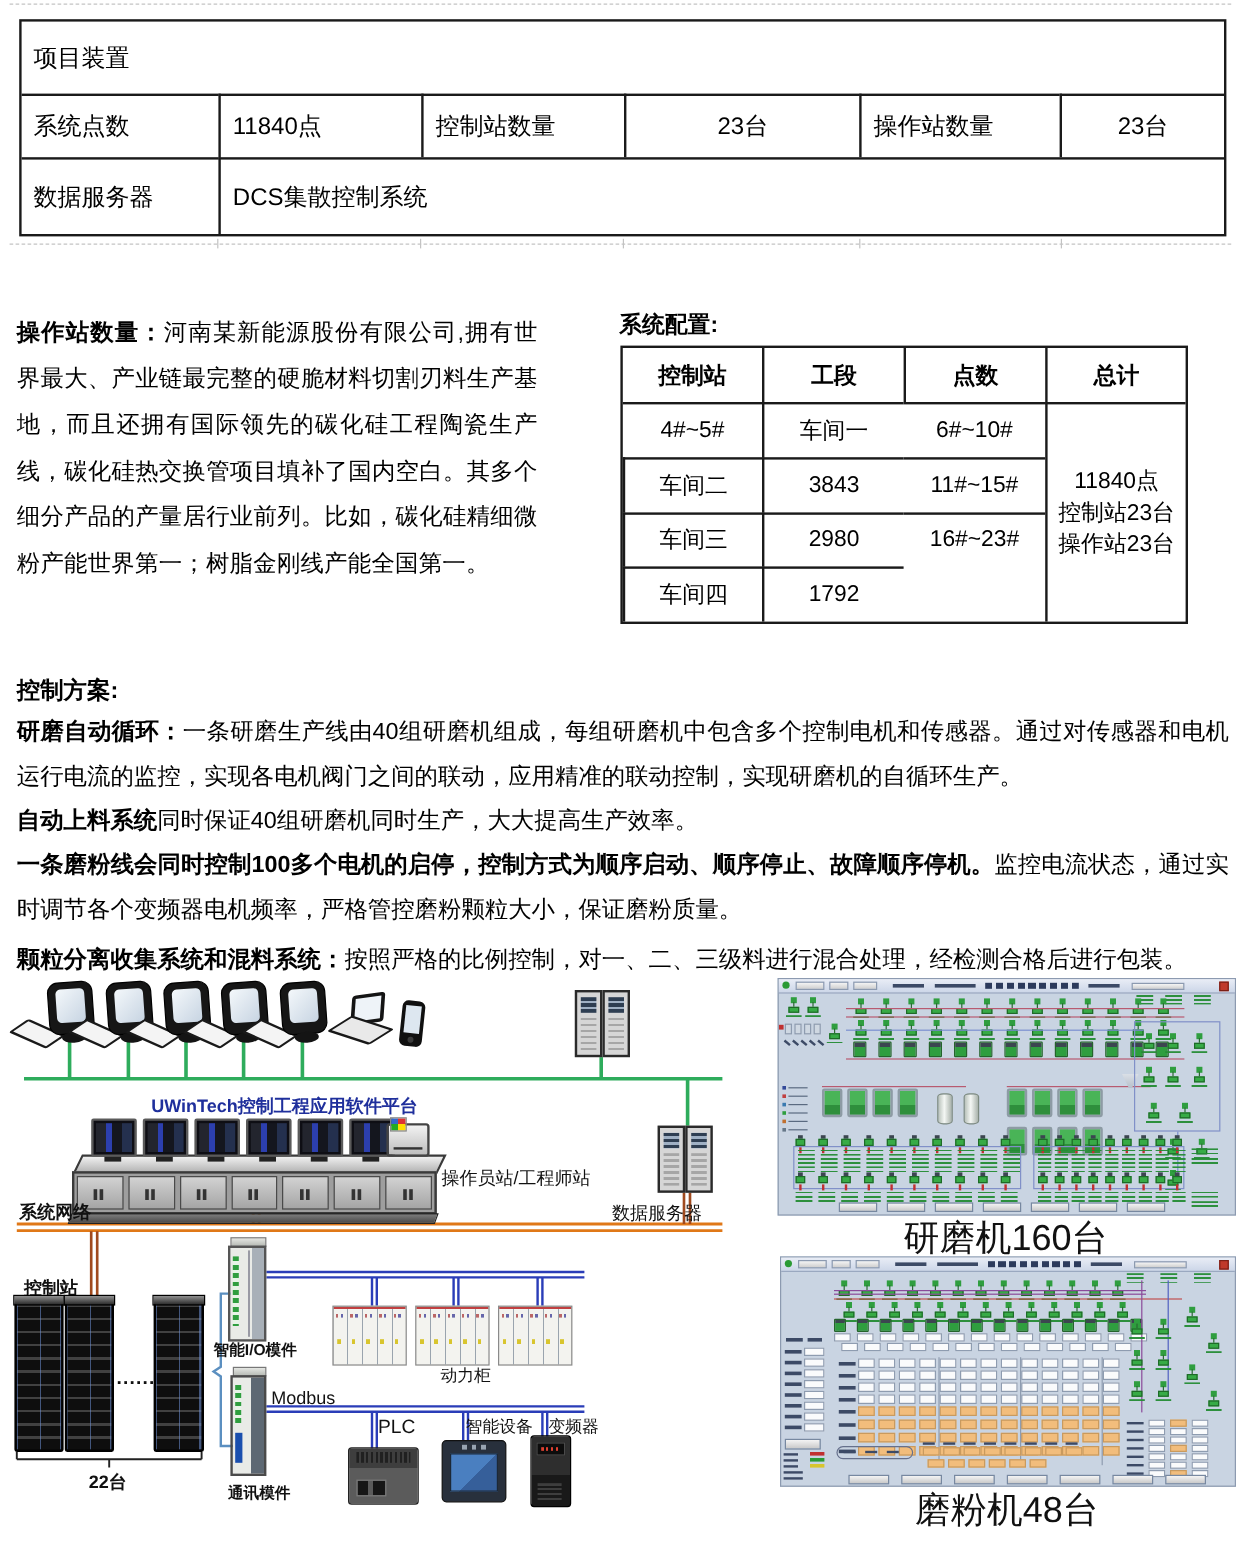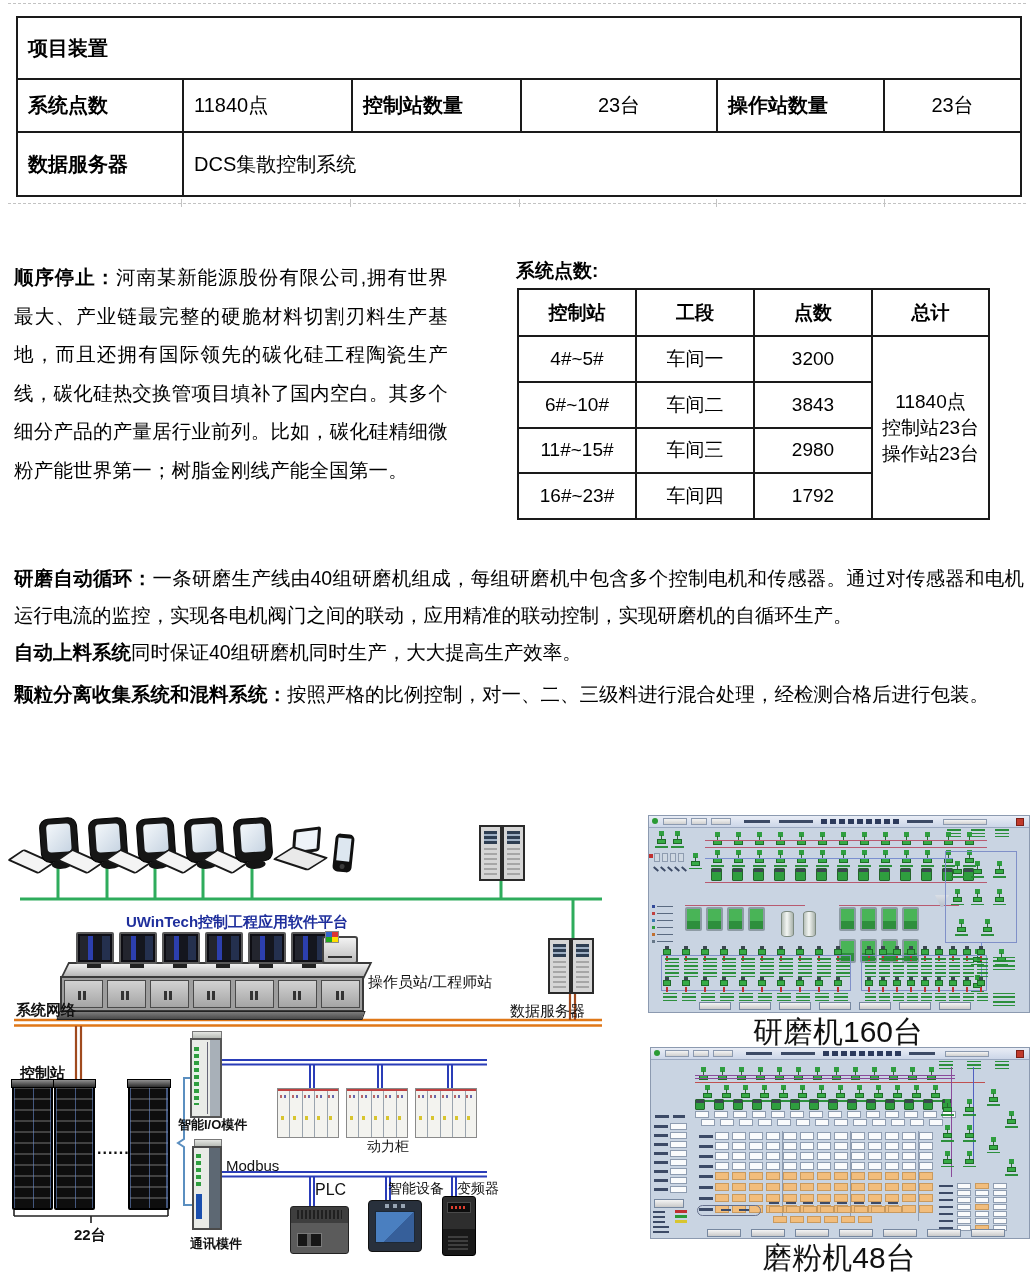--- a/index.html
+++ b/index.html
@@ -13,21 +13,21 @@
   
   .guide{position:absolute;border-top:1px dashed #c3c3c3;height:0;}
   .tick{position:absolute;width:0;border-left:1px solid #c3c3c3;}
   
   .info-table{position:absolute;left:16px;top:16px;width:1006px;height:181px;
     display:grid;grid-template-columns:164px 169px 169px 196px 167px 1fr;
     grid-template-rows:60px 53px 1fr;border:2px solid var(--c-table-border);box-sizing:border-box;}
   .it{display:flex;align-items:center;padding-left:10px;font-size:20px;box-sizing:border-box;overflow:hidden;white-space:nowrap;}
   .it.bl{border-left:2px solid var(--c-table-border);}
   .it.bt{border-top:2px solid var(--c-table-border);}
-  .it.lab{font-weight:bold;}
+  .it.lab{font-weight:normal;}
   .it.ctr{justify-content:center;padding-left:0;}
   
   .customer{position:absolute;left:14px;top:258px;width:434px;font-size:19.5px;line-height:38.5px;
     text-align:justify;letter-spacing:0.2px;}
   .customer b{font-weight:bold;}
   
   .cfg-head{position:absolute;left:516px;top:258px;font-size:19px;font-weight:bold;}
   .cfg-table{position:absolute;left:517px;top:288px;width:473px;height:232px;
     display:grid;grid-template-columns:116px 118px 118px 1fr;grid-template-rows:45px 1fr 1fr 1fr 1fr;
     border:2px solid var(--c-table-border);box-sizing:border-box;font-size:19px;}
@@ -180,50 +180,51 @@
     <div class="it lab bt" style="grid-area:2/1/3/2">系统点数</div>
     <div class="it bl bt" style="grid-area:2/2/3/3">11840点</div>
     <div class="it lab bl bt" style="grid-area:2/3/3/4">控制站数量</div>
     <div class="it bl bt ctr" style="grid-area:2/4/3/5">23台</div>
     <div class="it lab bl bt" style="grid-area:2/5/3/6">操作站数量</div>
     <div class="it bl bt ctr" style="grid-area:2/6/3/7">23台</div>
     <div class="it lab bt" style="grid-area:3/1/4/2">数据服务器</div>
     <div class="it bl bt" style="grid-area:3/2/4/7">DCS集散控制系统</div>
   </div>
 
-  <div class="customer"><b>顺序停止：</b><span>河南某新能源股份有限公司,拥有世界最大、产业链最完整的硬脆材料切割刃料生产基地，而且还拥有国际领先的碳化硅工程陶瓷生产线，碳化硅热交换管项目填补了国内空白。其多个细分产品的产量居行业前列。比如，碳化硅精细微粉产能世界第一；树脂金刚线产能全国第一。</span></div>
-
-  <div class="cfg-head">系统点数:</div>
+  <div class="customer"><b>操作站数量：</b><span>河南某新能源股份有限公司,拥有世界最大、产业链最完整的硬脆材料切割刃料生产基地，而且还拥有国际领先的碳化硅工程陶瓷生产线，碳化硅热交换管项目填补了国内空白。其多个细分产品的产量居行业前列。比如，碳化硅精细微粉产能世界第一；树脂金刚线产能全国第一。</span></div>
+
+  <div class="cfg-head">系统配置:</div>
   <div class="cfg-table">
     <div class="cf hd">控制站</div>
     <div class="cf hd bl">工段</div>
     <div class="cf hd bl">点数</div>
     <div class="cf hd bl">总计</div>
     <div class="cf bt">4#~5#</div>
     <div class="cf bl bt">车间一</div>
-    <div class="cf bl bt">3200</div>
     <div class="cf bl bt total" style="grid-area:2/4/6/5">
       <div>11840点</div>
       <div>控制站23台</div>
       <div>操作站23台</div>
     </div>
     <div class="cf bt">6#~10#</div>
     <div class="cf bl bt">车间二</div>
     <div class="cf bl bt">3843</div>
     <div class="cf bt">11#~15#</div>
     <div class="cf bl bt">车间三</div>
     <div class="cf bl bt">2980</div>
     <div class="cf bt">16#~23#</div>
     <div class="cf bl bt">车间四</div>
     <div class="cf bl bt">1792</div>
   </div>
 
   <div class="plan">
+    <div class="ph">控制方案:</div>
     <div><b>研磨自动循环：</b><span>一条研磨生产线由40组研磨机组成，每组研磨机中包含多个控制电机和传感器。通过对传感器和电机运行电流的监控，实现各电机阀门之间的联动，应用精准的联动控制，实现研磨机的自循环生产。</span></div>
     <div><b>自动上料系统</b><span>同时保证40组研磨机同时生产，大大提高生产效率。</span></div>
+    <div><b>一条磨粉线会同时控制100多个电机的启停，控制方式为顺序启动、顺序停止、故障顺序停机。</b><span>监控电流状态，通过实时调节各个变频器电机频率，严格管控磨粉颗粒大小，保证磨粉质量。</span></div>
     <div style="margin-top:5px"><b>颗粒分离收集系统和混料系统：</b><span>按照严格的比例控制，对一、二、三级料进行混合处理，经检测合格后进行包装。</span></div>
   </div>
 
   <div class="diagram">
     <svg class="dsvg" width="1034" height="475" viewBox="0 0 1034 475">
       <path d="M20 89H602M58 55V89M107 55V89M155 55V89M203 55V89M252 55V89M501 70V89M573 89V129" fill="none" style="stroke:var(--c-network-green);stroke-width:3"></path>
       <path d="M14 210H602M14 215.5H602M211 196V210M216 196V210" fill="none" style="stroke:var(--c-system-bus-orange);stroke-width:2.4"></path>
       <path d="M570 183V210M575 183V210M76 216V276M81 216V276" fill="none" style="stroke:var(--c-server-link-brown);stroke-width:2.2"></path>
       <path d="M222 250H487M222 254.5H487M310 255V279M314 255V279M378 255V279M382 255V279M448 255V279M452 255V279M222 362H487M222 366.5H487M310 367V397M314 367V397M386 367V391M390 367V391M452 367V387M456 367V387" fill="none" style="stroke:var(--c-fieldbus-blue);stroke-width:2"></path>
       <path d="M197 268H184V329L178 333L184 337V395H197" fill="none" stroke="#5b8fc0" stroke-width="2"></path>

